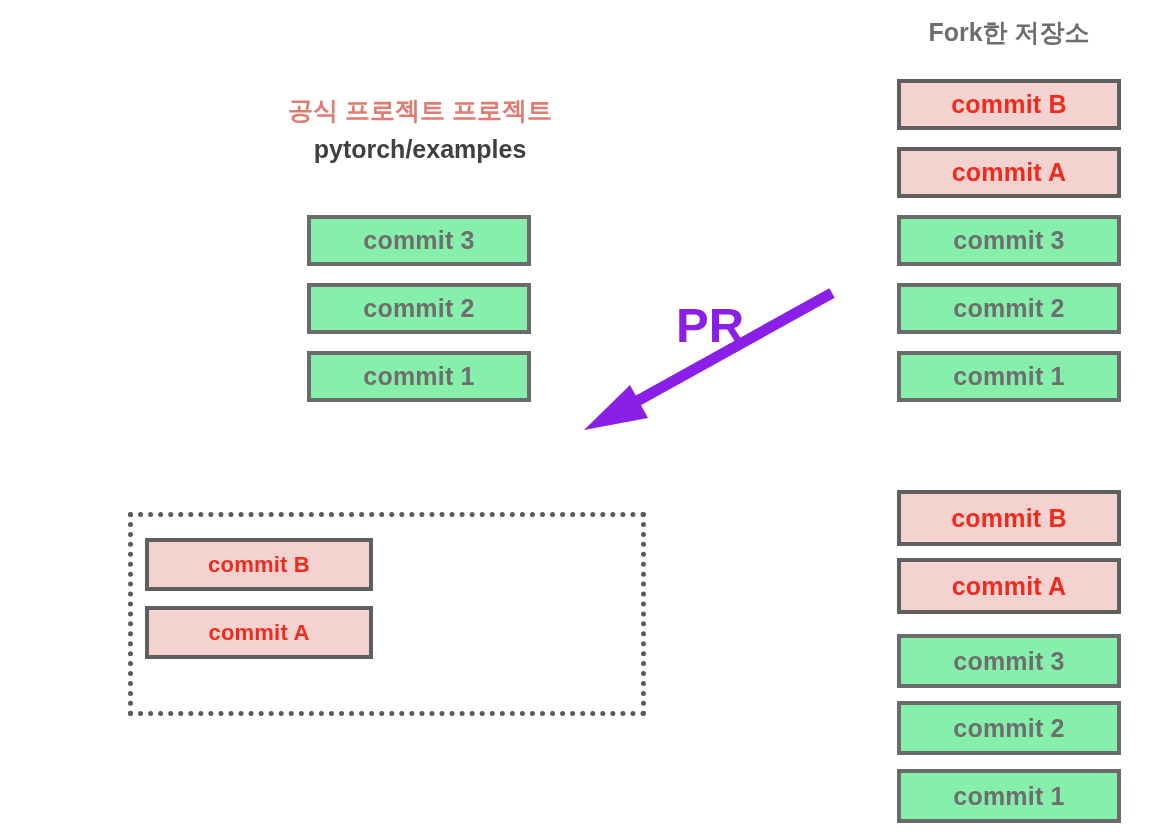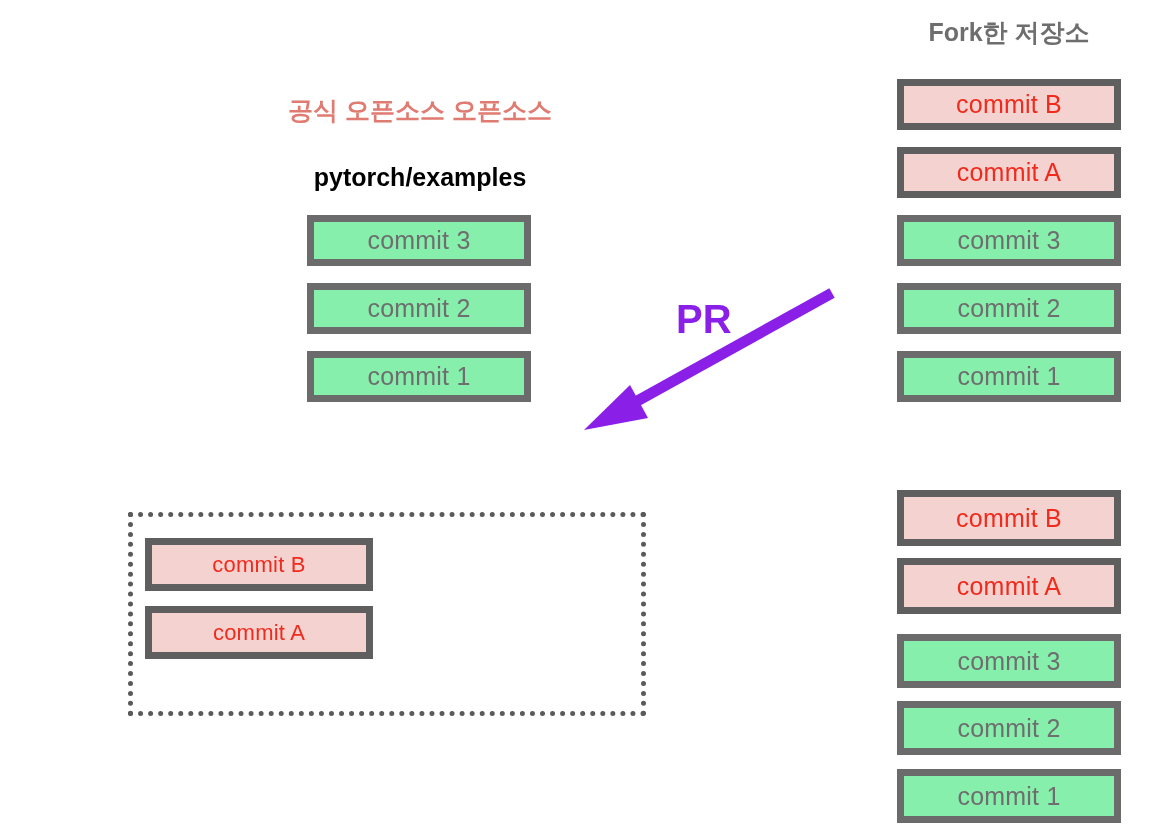--- a/index.html
+++ b/index.html
@@ -19,25 +19,25 @@
     left: 0; top: 0;
     width: 1158px;
     height: 838px;
     border-radius: 16px;
   }
 
   
   .commit-box {
     position: absolute;
     box-sizing: border-box;
-    border: 7px solid #a16207;
+    border: 4px solid #a16207;
     display: flex;
     align-items: center;
     justify-content: center;
-    font-weight: normal;
+    font-weight: bold;
     letter-spacing: 0.2px;
     white-space: nowrap;
     text-align: center;
   }
   .commit-box.gray {
     background: #86efac;
     border-color: #6b6b6b;
     color: #6e6e6e;
   }
   .commit-box.pink {
@@ -67,22 +67,21 @@
     text-align: center;
     font-size: 25px;
     color: #e07b72;
   }
   .project-repo {
     left: 240px;
     top: 135px;
     width: 360px;
     text-align: center;
     font-size: 25px;
-    color: #000000;
-    margin-top: 28px;
+    color: #404040;
   }
 
   .pr-board-heading {
     position: absolute;
     left: 52px;
     top: 437px;
     font-size: 34px;
     font-weight: bold;
     white-space: nowrap;
   }
@@ -95,21 +94,21 @@
     position: absolute;
     left: 570px;
     top: 275px;
     width: 290px;
     height: 165px;
   }
   .pr-label {
     position: absolute;
     left: 676px;
     top: 297px;
-    font-size: 40px;
+    font-size: 49px;
     font-weight: bold;
     color: #8a1fe8;
     white-space: nowrap;
   }
 
   
   .pr-board {
     position: absolute;
     left: 128px;
     top: 512px;
@@ -119,21 +118,21 @@
     border: 5px dotted #5a5a5a;
   }
 </style>
 </head>
 <body>
 
 <div class="stage">
 
   <div class="heading fork-title">Fork한 저장소</div>
 
-  <div class="heading project-title">공식 오픈소스 오픈소스</div>
+  <div class="heading project-title">공식 프로젝트 프로젝트</div>
   <div class="heading project-repo">pytorch/examples</div>
 
   <div class="commit-box gray" style="left:307px; top:215px; width:224px; height:51px; font-size:25px;">commit 3</div>
   <div class="commit-box gray" style="left:307px; top:283px; width:224px; height:51px; font-size:25px;">commit 2</div>
   <div class="commit-box gray" style="left:307px; top:351px; width:224px; height:51px; font-size:25px;">commit 1</div>
 
   <div class="commit-box pink" style="left:897px; top:79px; width:224px; height:51px; font-size:25px;">commit B</div>
   <div class="commit-box pink" style="left:897px; top:147px; width:224px; height:51px; font-size:25px;">commit A</div>
   <div class="commit-box gray" style="left:897px; top:215px; width:224px; height:51px; font-size:25px;">commit 3</div>
   <div class="commit-box gray" style="left:897px; top:283px; width:224px; height:51px; font-size:25px;">commit 2</div>

